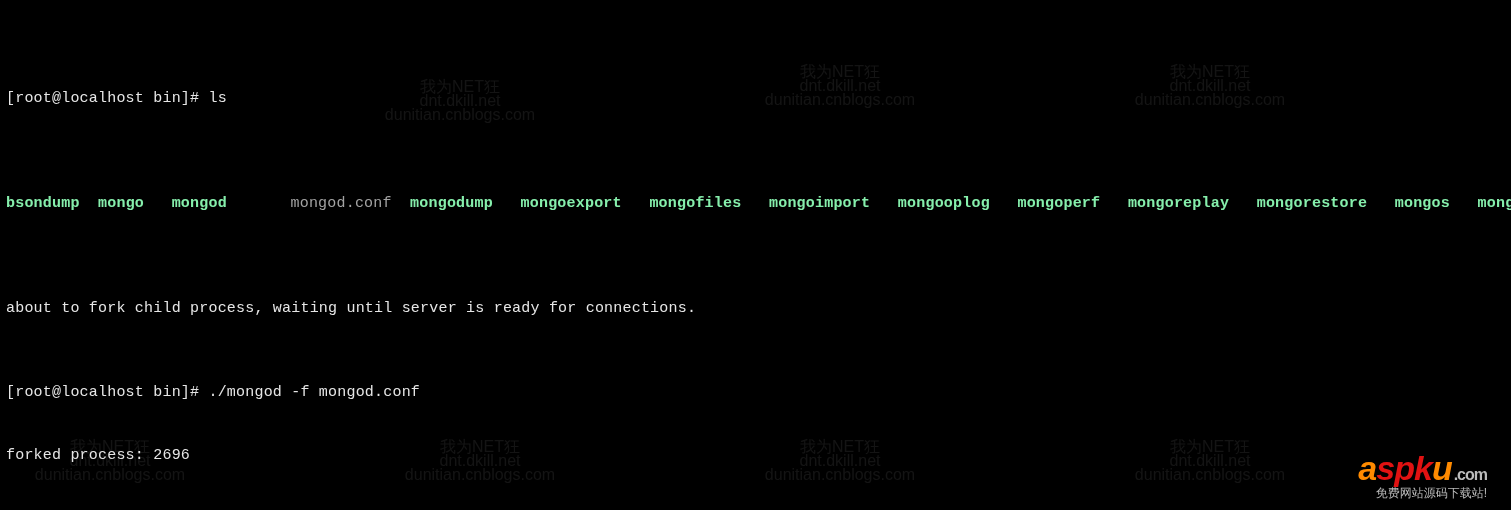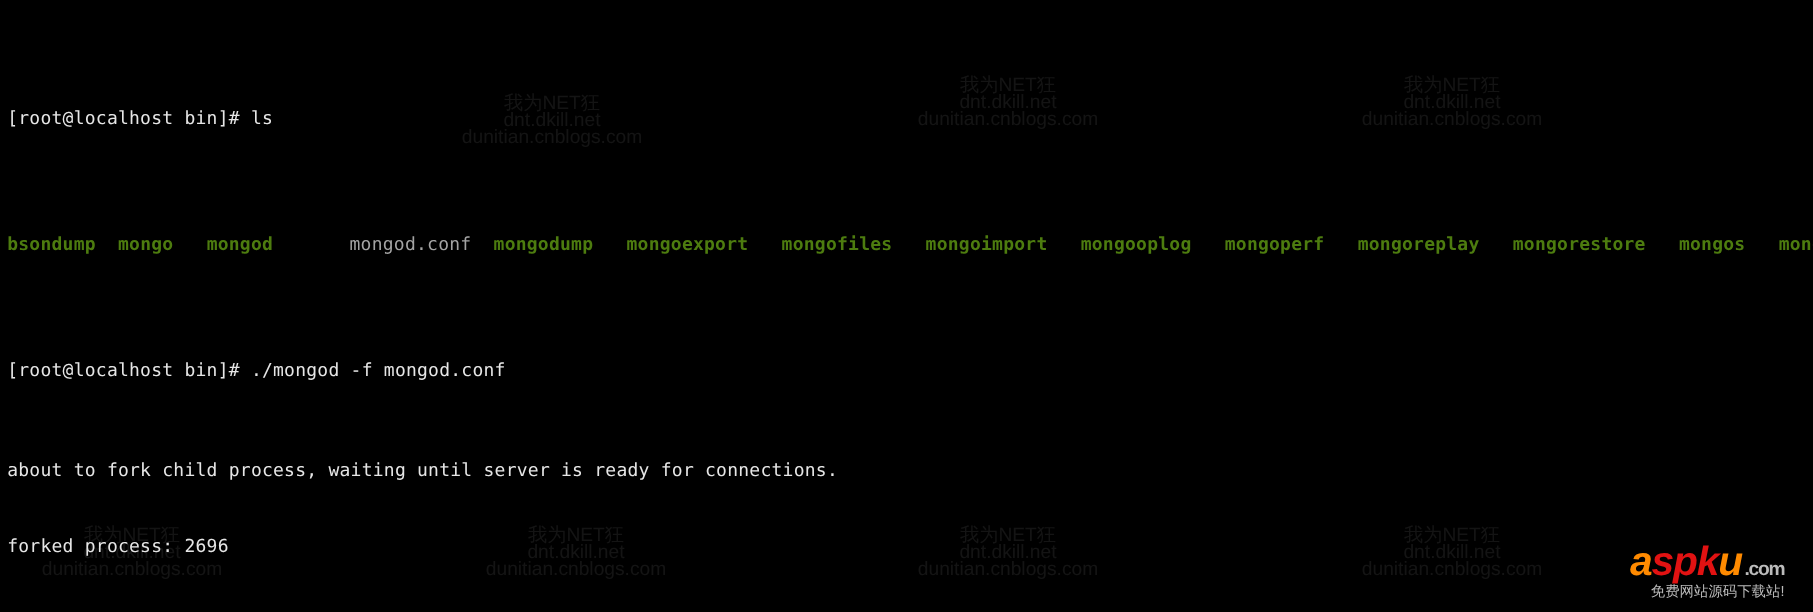--- a/index.html
+++ b/index.html
@@ -13,23 +13,23 @@
     font-size: 15px;
     line-height: 21px;
     color: #e6e6e6;
   }
   .terminal {
     position: relative;
     padding: 4px 6px;
     white-space: pre;
     letter-spacing: 0.2px;
   }
-  .line { white-space: pre; }
+  .line { white-space: pre; font-family: Liberation Mono, monospace; }
   .prompt { color: #e6e6e6; }
-  .file-exec { color: #4d7c0f; font-weight: bold; }
+  .file-exec { color: #86efac; font-weight: bold; }
   .file-plain { color: #a3a3a3; margin-left: 36px; }
   .white { color: #e6e6e6; }
   .watermark {
     position: absolute;
     color: rgba(200,200,200,0.10);
     font-size: 16px;
     line-height: 14px;
     text-align: center;
     font-family: sans-serif;
     pointer-events: none;
@@ -58,23 +58,23 @@
 
 <div class="terminal">
 
   
   <div class="line"><span class="prompt">[root@localhost bin]# </span><span class="white">ls</span></div>
 
   
   <div class="line ls-files" id="ls-row"><span class="file-exec">bsondump</span><span class="gap">  </span><span class="file-exec">mongo</span><span class="gap">   </span><span class="file-exec">mongod</span><span class="gap">   </span><span class="file-plain">mongod.conf</span><span class="gap">  </span><span class="file-exec">mongodump</span><span class="gap">   </span><span class="file-exec">mongoexport</span><span class="gap">   </span><span class="file-exec">mongofiles</span><span class="gap">   </span><span class="file-exec">mongoimport</span><span class="gap">   </span><span class="file-exec">mongooplog</span><span class="gap">   </span><span class="file-exec">mongoperf</span><span class="gap">   </span><span class="file-exec">mongoreplay</span><span class="gap">   </span><span class="file-exec">mongorestore</span><span class="gap">   </span><span class="file-exec">mongos</span><span class="gap">   </span><span class="file-exec">mongostat</span></div>
 
   
+  <div class="line">about to fork child process, waiting until server is ready for connections.</div>
+
   <div class="line"><span class="prompt">[root@localhost bin]# </span><span class="white">./mongod -f mongod.conf</span></div>
-
-  <div class="line">about to fork child process, waiting until server is ready for connections.</div>
   <div class="line">forked process: 2696</div>
   <div class="line">child process started successfully, parent exiting</div>
 
   
   
 
   
   
 
   

